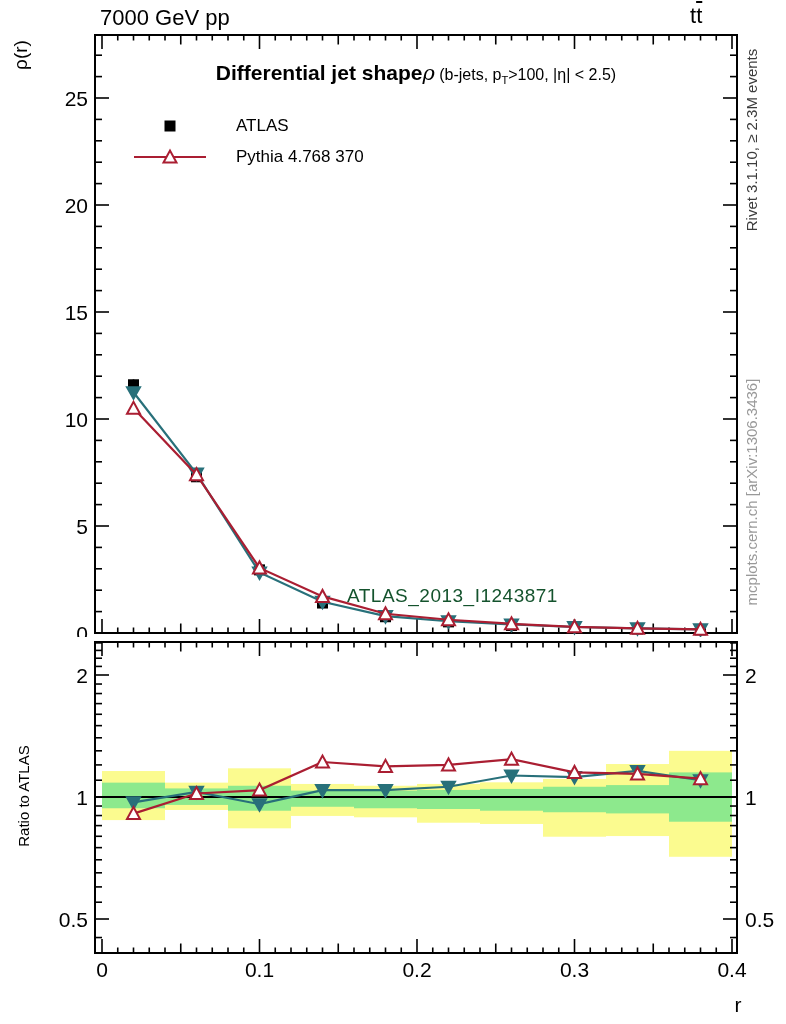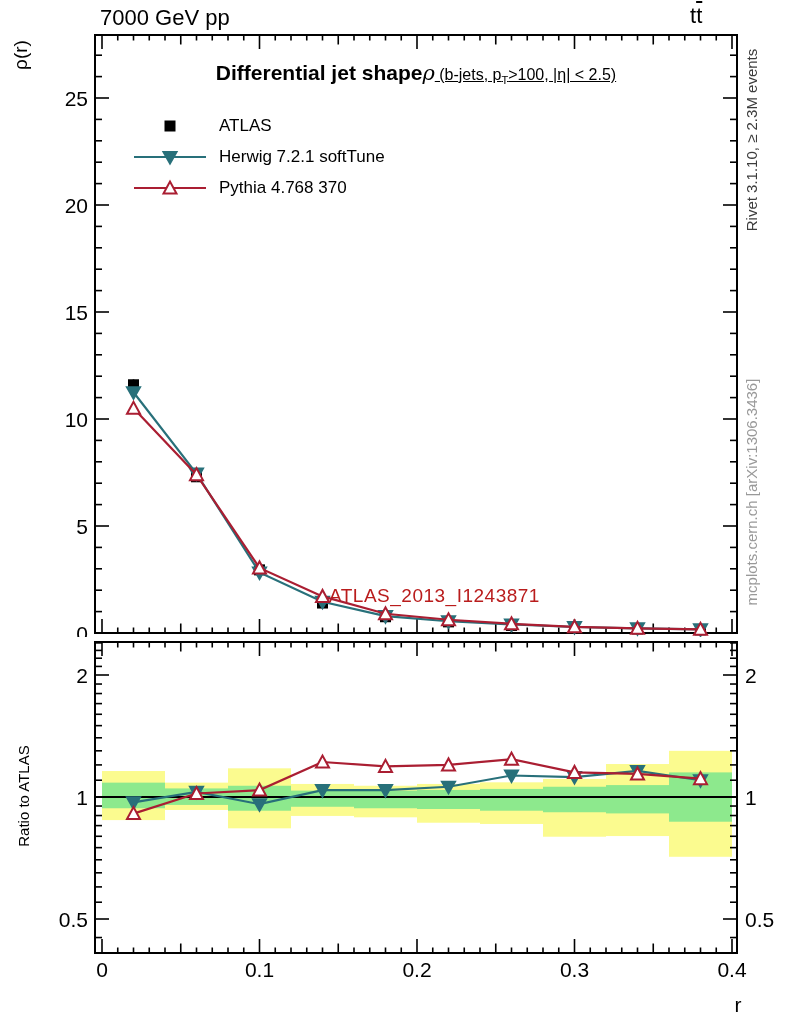--- a/index.html
+++ b/index.html
@@ -5,26 +5,26 @@
   html,body{margin:0;padding:0;background:#fff;}
   .page{position:relative;width:782px;height:1024px;background:#ffffff;overflow:hidden;
         font-family:"Liberation Sans", sans-serif;color:#000;}
   .abs{position:absolute;}
   .hdr-left{left:100px;top:5px;font-size:22px;}
   .hdr-right{left:690px;top:3px;font-size:22px;width:47px;text-align:left;}
   .ovl{text-decoration:overline;}
   .title{left:95px;top:61px;width:642px;text-align:center;white-space:nowrap;}
   .t-main{font-size:21px;font-weight:bold;}
   .t-rho{font-size:21px;font-style:italic;font-family:"DejaVu Serif",serif;}
-  .t-paren{font-size:16px;text-decoration:underline;}
+  .t-paren{font-size:16px;}
   .t-paren sub{font-size:11px;}
   .legend{left:133px;top:110px;}
-  .legend-row{display:flex;align-items:center;height:31px;}
+  .legend-row{display:flex;align-items:center;height:31px;gap:17px;}
   .legend-row .lab{font-size:17px;margin-left:11px;}
-  .watermark{left:329px;top:585px;font-size:19px;color:#b91c1c;letter-spacing:0.5px;}
+  .watermark{left:347px;top:585px;font-size:19px;color:#14532d;letter-spacing:0.5px;}
   .rot{transform:rotate(-90deg);white-space:nowrap;text-align:center;}
   .ylab-main{left:-11px;top:45px;width:62px;height:20px;font-size:19px;}
   .ylab-ratio{left:-35px;top:786px;width:120px;height:20px;font-size:15px;}
   .side-top{left:648px;top:130px;width:210px;height:20px;font-size:15px;color:#3c3c3c;}
   .side-bottom{left:601px;top:482px;width:304px;height:20px;font-size:15px;color:#999;}
   .xlab{left:728px;top:993px;width:20px;font-size:21px;text-align:center;}
   #chart{left:0;top:0;}
 </style>
 </head>
 <body>
@@ -40,27 +40,20 @@
   <div class="abs rot side-bottom">mcplots.cern.ch [arXiv:1306.3436]</div>
 
   <div class="abs title"><span class="t-main">Differential jet shape</span><span class="t-rho">ρ</span><span class="t-paren"><span> (b-jets, p</span><sub>T</sub><span>&gt;100, |η| &lt; 2.5)</span></span></div>
 
   <div class="abs legend">
     <div class="legend-row">
       <svg class="lmark" width="75" height="20">
           <rect x="31.5" y="4.5" width="11" height="11" fill="#000000"></rect>
         </svg>
       <span class="lab">ATLAS</span>
-    </div>
-    <div class="legend-row">
-      <svg class="lmark" width="75" height="20">
-          <line x1="1" y1="10" x2="73" y2="10" stroke="#28707a" stroke-width="2.2"></line>
-          <polygon points="30.5,5 43.5,5 37,16.5" fill="#28707a" stroke="#28707a" stroke-width="2"></polygon>
-        </svg>
-      <span class="lab">Herwig 7.2.1 softTune</span>
     </div>
     <div class="legend-row">
       <svg class="lmark" width="75" height="20">
           <line x1="1" y1="10" x2="73" y2="10" stroke="#aa1e32" stroke-width="2.2"></line>
           <polygon points="30.5,15.5 43.5,15.5 37,3.5" fill="#fff" stroke="#aa1e32" stroke-width="2"></polygon>
         </svg>
       <span class="lab">Pythia 4.768 370</span>
     </div>
   </div>
 

